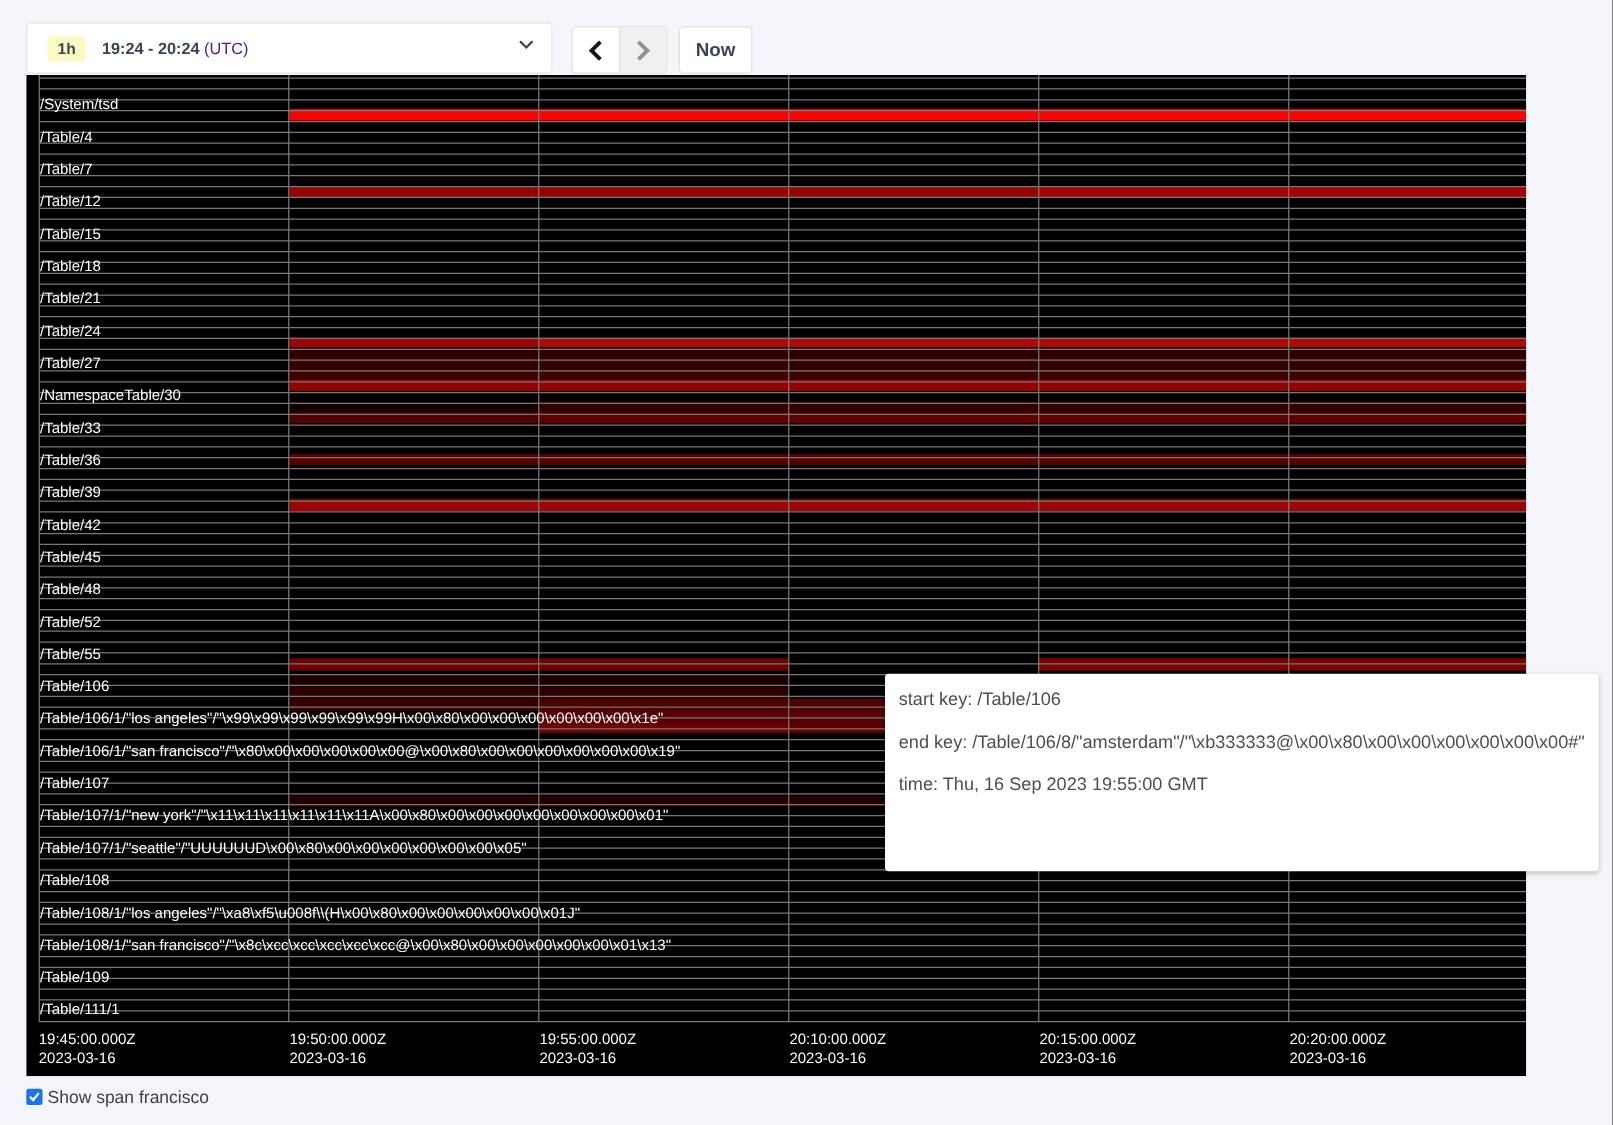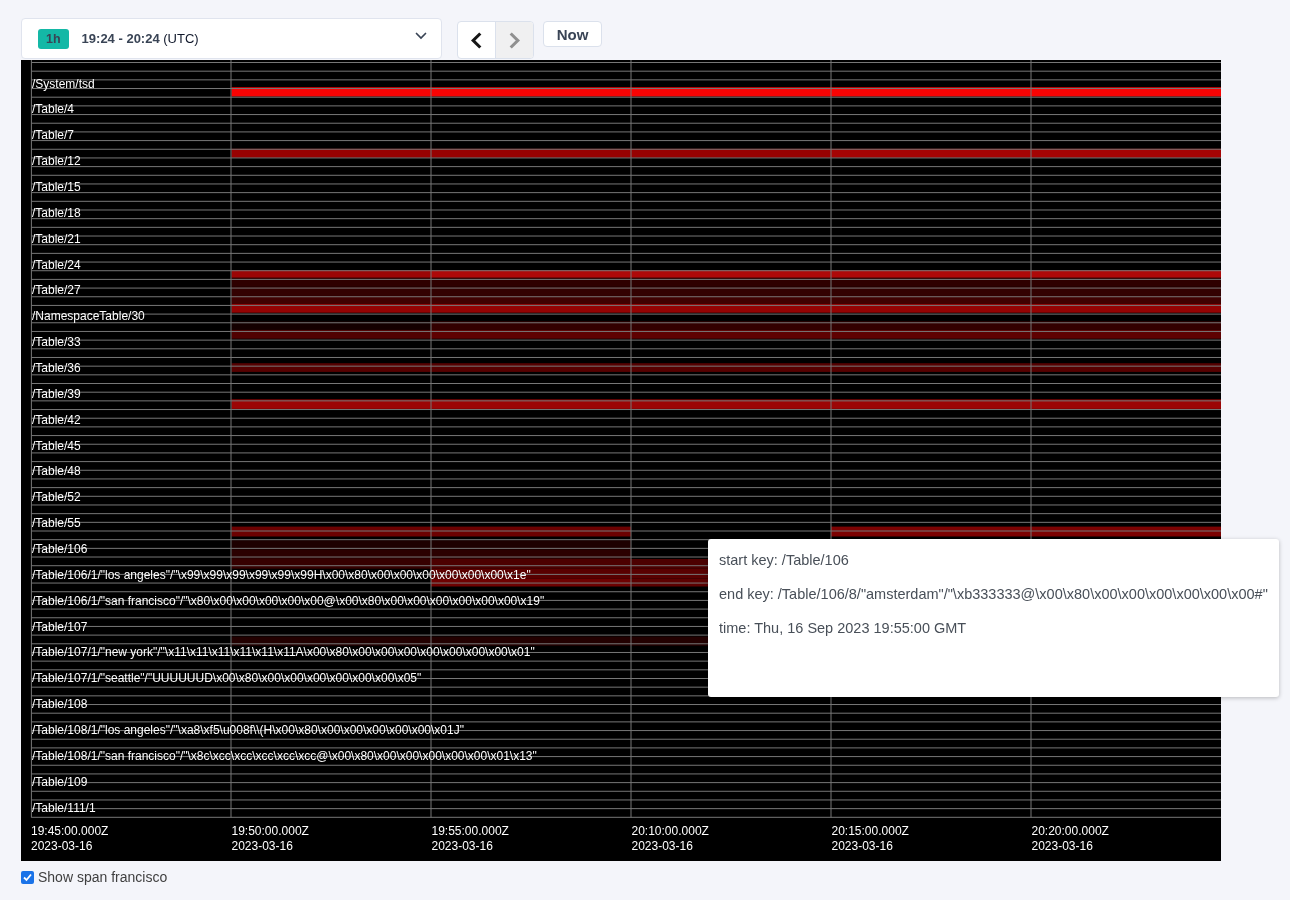--- a/index.html
+++ b/index.html
@@ -9,35 +9,35 @@
     background:#f4f5fa;
     font-family:"Liberation Sans", sans-serif;
     position:relative;
   }
   .selector {
     position:absolute; left:21px; top:18px; width:421px; height:41px;
     background:#fff; border:1px solid #e0e4ee; border-radius:4px;
     box-sizing:border-box; display:flex; align-items:center;
   }
   .badge {
-    margin-left:16px; background:#14b8a6; border-radius:3px;
+    margin-left:16px; background:#fef9c3; border-radius:3px;
     padding:3px 8px; font-size:12.5px; font-weight:bold; color:#394455;
   }
   .trange { margin-left:13px; font-size:13px; font-weight:bold; color:#394455; }
-  .trange .utc { font-weight:normal; color:#0f172a; }
+  .trange .utc { font-weight:normal; color:#4c1d95; }
   .chev { position:absolute; right:14px; top:13px; }
   .btngroup {
     position:absolute; left:457px; top:21px; width:77px; height:38px;
     border:1px solid #dbe1ec; border-radius:4px; box-sizing:border-box;
     background:#fff; display:flex;
   }
   .btngroup .half { width:50%; display:flex; align-items:center; justify-content:center; }
   .btngroup .right { background:#f0f0f1; border-left:1px solid #dbe1ec; border-radius:0 3px 3px 0; }
   .nowbtn {
-    position:absolute; left:543px; top:21px; width:59px; height:26px;
+    position:absolute; left:543px; top:21px; width:59px; height:38px;
     border:1px solid #dbe1ec; border-radius:4px; box-sizing:border-box;
     background:#fff; color:#394455; font-size:15px; font-weight:bold;
     display:flex; align-items:center; justify-content:center;
   }
   .canvaswrap { position:absolute; left:21px; top:60px; width:1200px; height:841px; }
   .tooltip {
     position:absolute; left:708px; top:539px; width:571px; height:158px;
     background:#fff; border-radius:3px; box-sizing:border-box;
     box-shadow:0 1px 4px rgba(0,0,0,0.25);
     padding:4px 0 0 11px; font-size:14.5px; color:#484f58;

